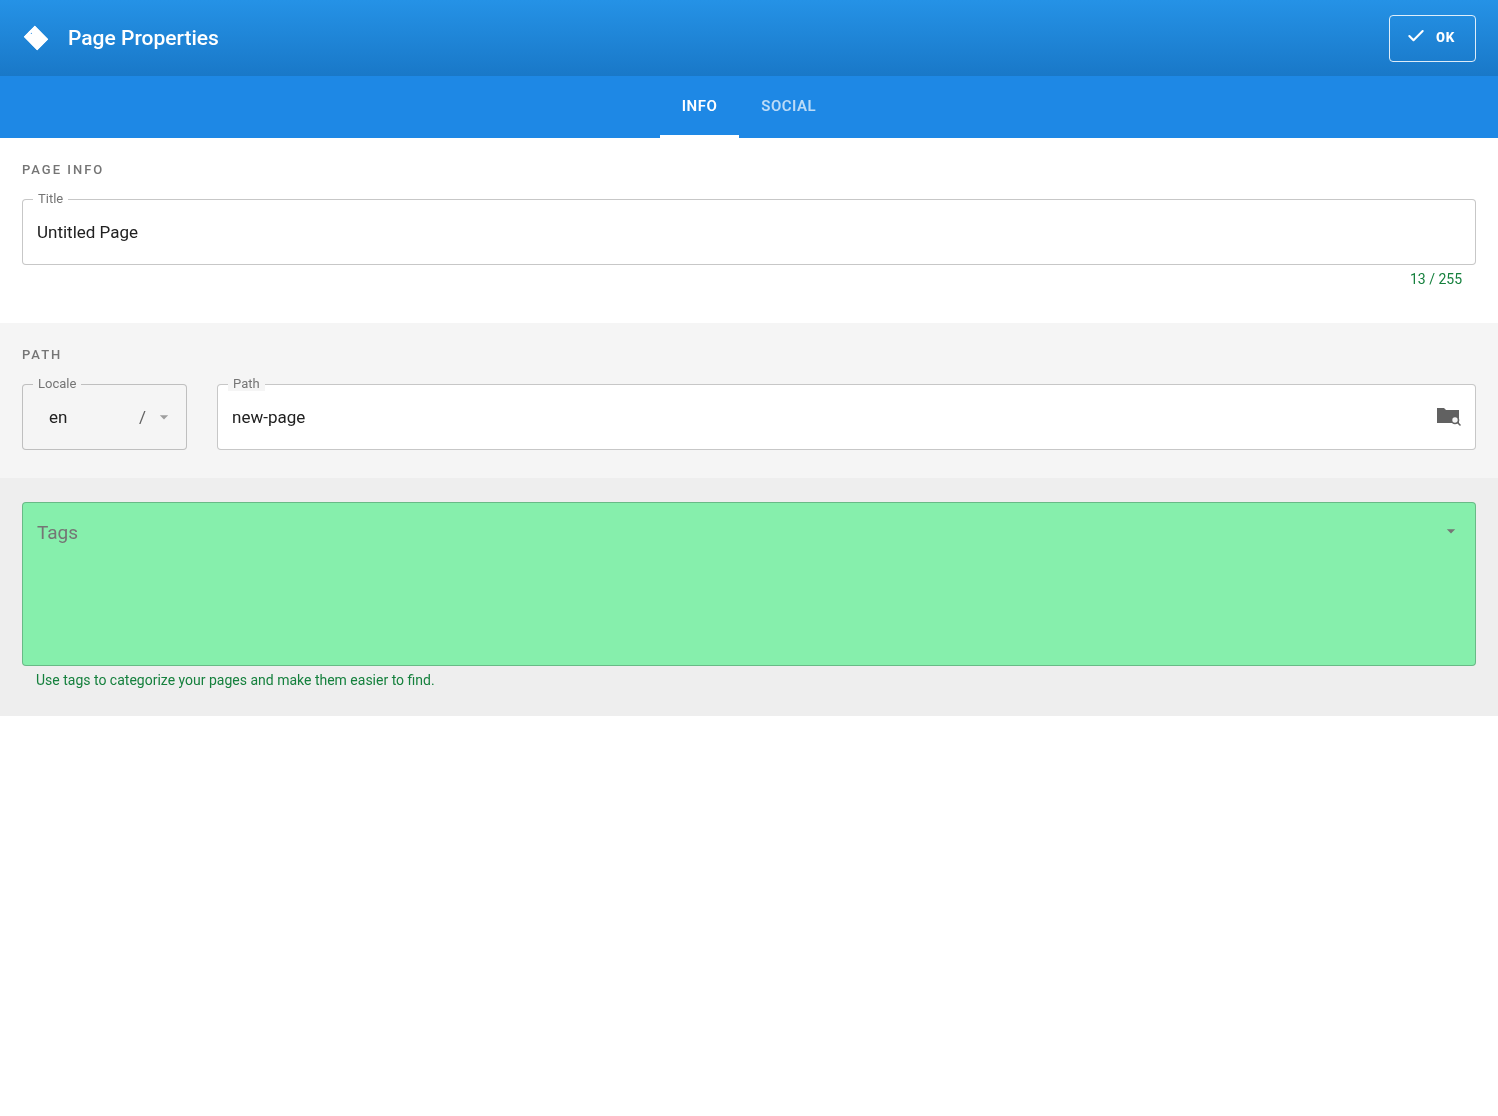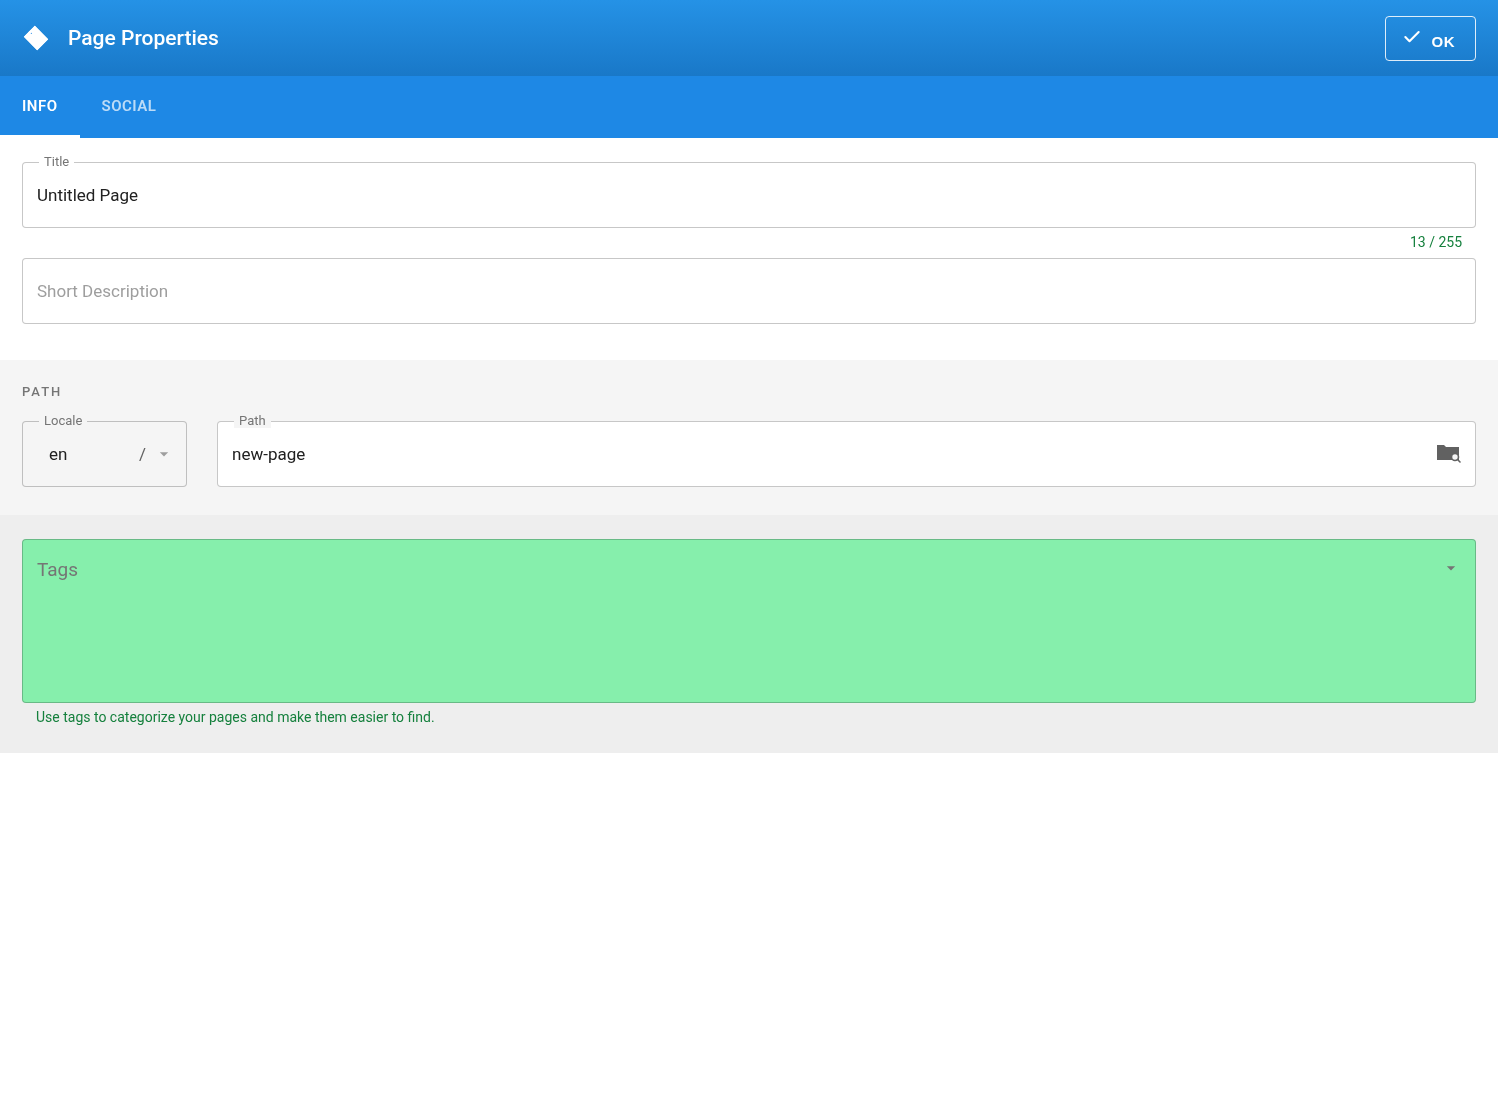--- a/index.html
+++ b/index.html
@@ -26,30 +26,32 @@
   .ok-btn {
     background: transparent;
     border: 1.5px solid rgba(255,255,255,0.85);
     border-radius: 4px;
     color: #fff;
     padding: 10px 20px 10px 16px;
     font-size: 15px;
     font-weight: 600;
     letter-spacing: 0.5px;
     display: flex;
-    align-items: flex-end;
+    align-items: center;
     gap: 10px;
     cursor: pointer;
+    font-family: Liberation Mono, monospace;
   }
   .ok-btn svg { width: 20px; height: 20px; }
 
   
   .tabs {
     background: #1e88e5;
     display: flex;
+    justify-content: center;
     height: 62px;
   }
   .tab {
     padding: 0 22px;
     display: flex;
     align-items: center;
     font-size: 15px;
     font-weight: 600;
     letter-spacing: 0.5px;
     color: rgba(255,255,255,0.7);
@@ -81,21 +83,21 @@
     border: 1px solid rgba(0,0,0,0.22);
     border-radius: 4px;
     background: #fff;
     display: flex;
     align-items: center;
   }
   .field.gray { background: #f5f5f5; }
   .legend {
     position: absolute;
     top: -9px;
-    left: 16px;
+    left: 10px;
     background: inherit;
     padding: 0 5px;
     font-size: 13px;
     color: #757575;
   }
   .legend.white { background:#fff;}
   .legend.gray1 { background:#f5f5f5;}
   .field input {
     border: none;
     outline: none;
@@ -174,35 +176,33 @@
 <div class="tabs">
   <div class="tab active">
       <span>INFO</span>
     </div>
   <div class="tab">
       <span>SOCIAL</span>
     </div>
 </div>
 
 <div class="section white">
+  <div class="section-header">PAGE INFO</div>
 
   <div class="field-wrap">
     <div class="field">
       <span class="legend white">Title</span>
       <input type="text" value="Untitled Page" style="">
     </div>
     <div class="helper-row right-only">
       <span>13 / 255</span>
     </div>
   </div>
 
   <div class="field-wrap">
-    <div class="field">
-      <input type="text" placeholder="Short Description" style="">
-    </div>
   </div>
 </div>
 
 <div class="section gray1">
   <div class="section-header">PATH</div>
   <div class="path-row">
     <div class="field gray locale-field">
       <span class="legend gray1">Locale</span>
       <div class="locale-inner">
         <span class="locale-value">en</span>

